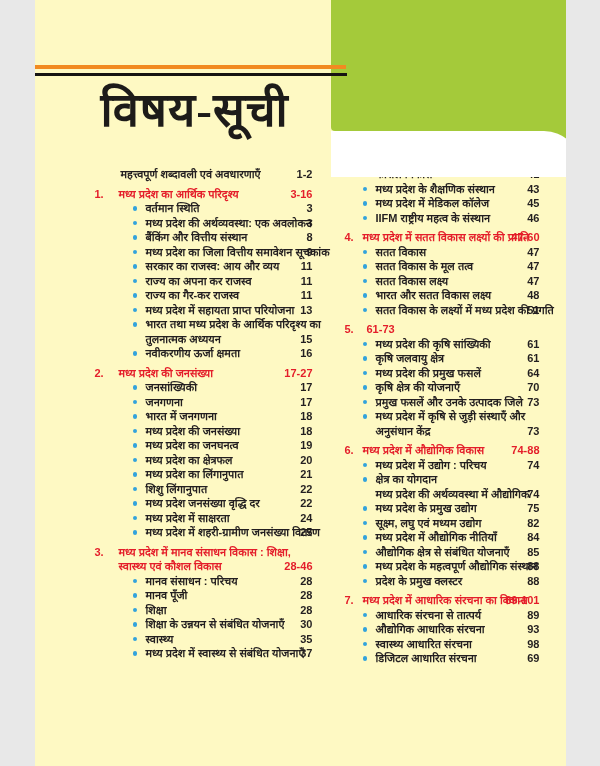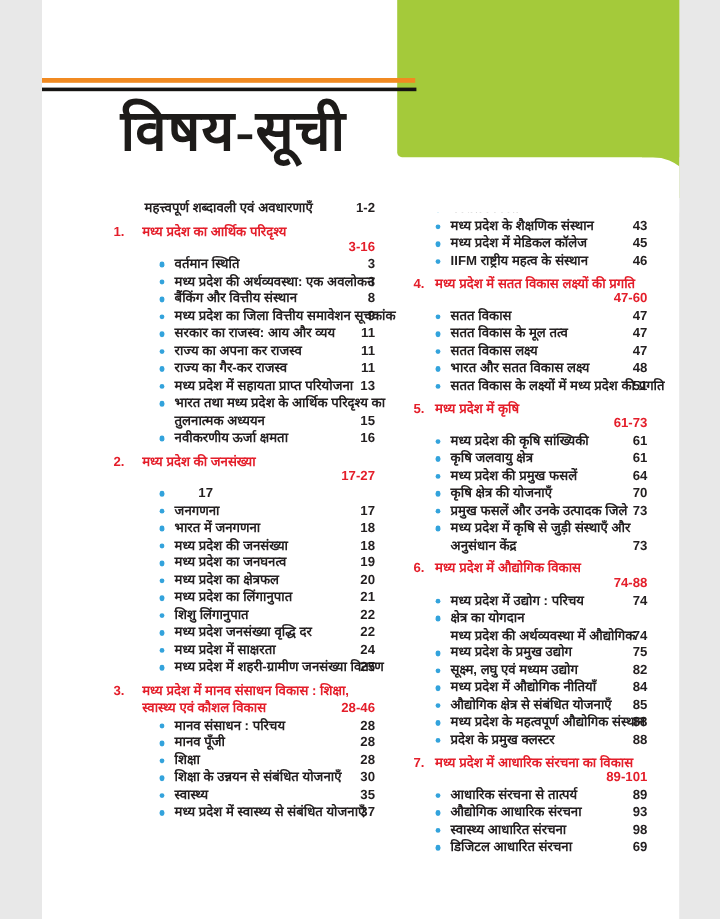--- a/index.html
+++ b/index.html
@@ -1,18 +1,18 @@
 <!DOCTYPE html>
 <html style="--green: #a4ca3a; --orange: #f18a21; --red: #e41e2a; --bullet: #33a3dc; --ink: #231f20;"><head>
 <meta charset="utf-8">
 <style>
   * { margin:0; padding:0; box-sizing:border-box; }
   body { background:#e8e8e8; }
   .page {
-    position:relative; width:531px; height:766px; background:#ffffff;
+    position:relative; width:531px; height:766px; background:#fef9c3;
     font-family:"Liberation Sans","DejaVu Sans",sans-serif;
     color:var(--ink,#231f20); overflow:hidden; margin:0 auto;
   }
   
   .green-a { position:absolute; left:296px; top:0; width:304px; height:131px; background:var(--green); border-bottom-left-radius:4px; z-index:3; }
   .green-b { position:absolute; left:500px; top:0; width:100px; height:165px; background:var(--green); z-index:1; }
   .green-notch { position:absolute; left:296px; top:131px; width:249px; height:46px; background:#ffffff; border-top-right-radius:36px; z-index:2; }
   .accent-orange { position:absolute; left:0; top:65px; width:311px; height:4px; background:var(--orange); z-index:4; }
   .accent-black { position:absolute; left:0; top:73px; width:312px; height:2.5px; background:#161412; z-index:4; }
   .page-title {
@@ -23,21 +23,21 @@
   }
   
   .col { position:absolute; top:167px; font-size:11px; font-weight:700; line-height:14.5px; }
   .col-left  { left:60px;  width:218px; }
   .col-right { left:310px; width:195px; }
   .row { display:flex; align-items:flex-start; }
   .row .txt { flex:1; min-width:0; }
   .row .txt .ln { white-space:nowrap; }
   .row .pg { margin-left:4px; min-width:28px; text-align:right; align-self:flex-end; font-weight:700; color:var(--ink); }
   .row.head { margin-top:5px; color:var(--red); }
-  .row.head .pg { color:var(--red);margin-top:12px; }
+  .row.head .pg { color:var(--red); }
   .row.head .num { width:24px; flex:none; }
   .col-right .row.head .num { width:18px; }
   .row.front { color:var(--ink); }
   .col-left  .row.front { padding-left:26px;gap:44px; }
   .row.item { padding-left:38px; }
   .col-right .row.item { padding-left:18px; }
   .bullet { flex:none; width:13px; padding-top:5px; }
   .bullet::before { content:""; display:block; width:4.5px; height:4.5px; border-radius:50%; background:var(--bullet); }
 </style>
 </head>
@@ -137,20 +137,23 @@
       </div>
       <div class="row head">
         <span class="num">2.</span>
         <div class="txt">
           <div class="ln">मध्य प्रदेश की जनसंख्या</div>
         </div>
         <span class="pg">17-27</span>
       </div>
       <div class="row item">
         <span class="bullet"></span>
+        <div class="txt">
+          <div class="ln">जनसांख्यिकी</div>
+        </div>
         <span class="pg">17</span>
       </div>
       <div class="row item">
         <span class="bullet"></span>
         <div class="txt">
           <div class="ln">जनगणना</div>
         </div>
         <span class="pg">17</span>
       </div>
       <div class="row item">
@@ -333,23 +336,20 @@
       </div>
       <div class="row item">
         <span class="bullet"></span>
         <div class="txt">
           <div class="ln">सतत विकास के लक्ष्यों में मध्य प्रदेश की प्रगति</div>
         </div>
         <span class="pg">51</span>
       </div>
       <div class="row head">
         <span class="num">5.</span>
-        <div class="txt">
-          <div class="ln">मध्य प्रदेश में कृषि</div>
-        </div>
         <span class="pg">61-73</span>
       </div>
       <div class="row item">
         <span class="bullet"></span>
         <div class="txt">
           <div class="ln">मध्य प्रदेश की कृषि सांख्यिकी</div>
         </div>
         <span class="pg">61</span>
       </div>
       <div class="row item">

